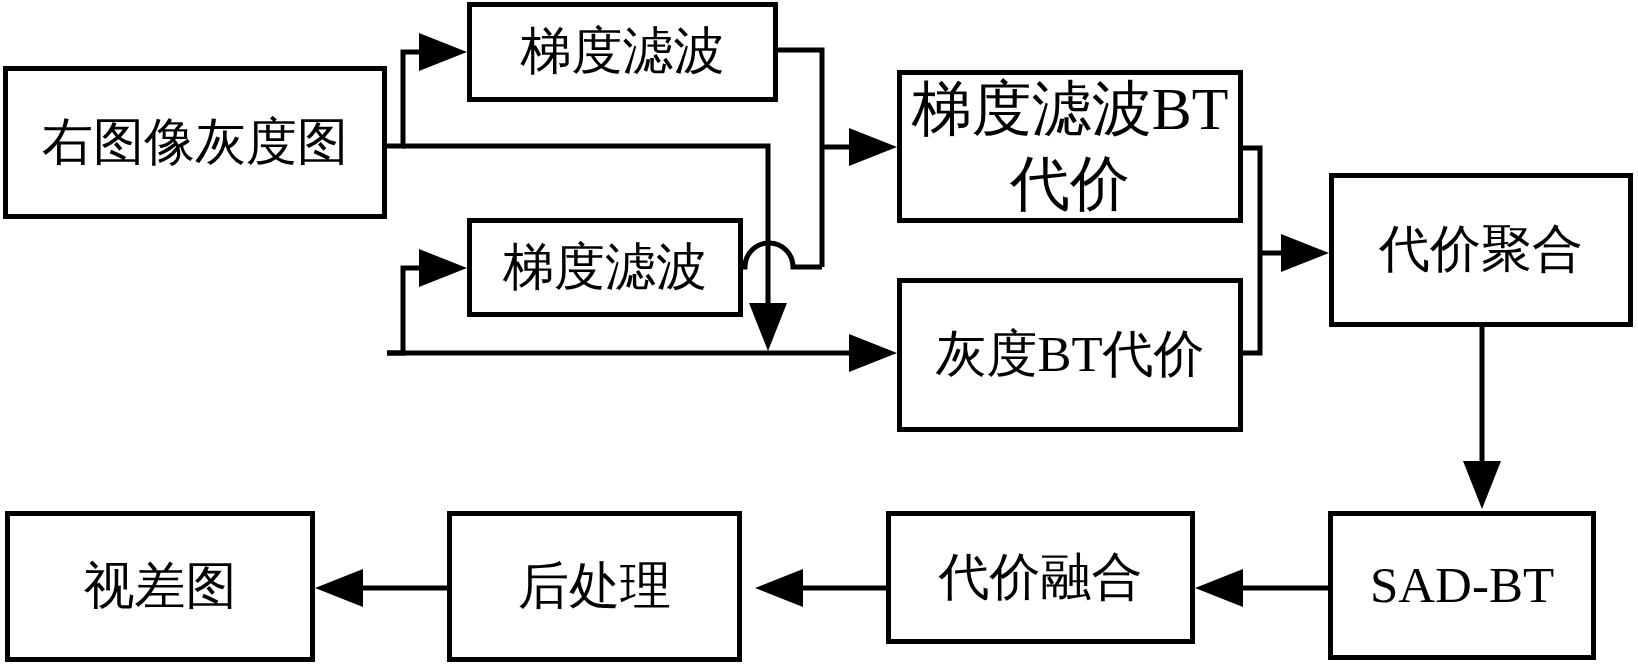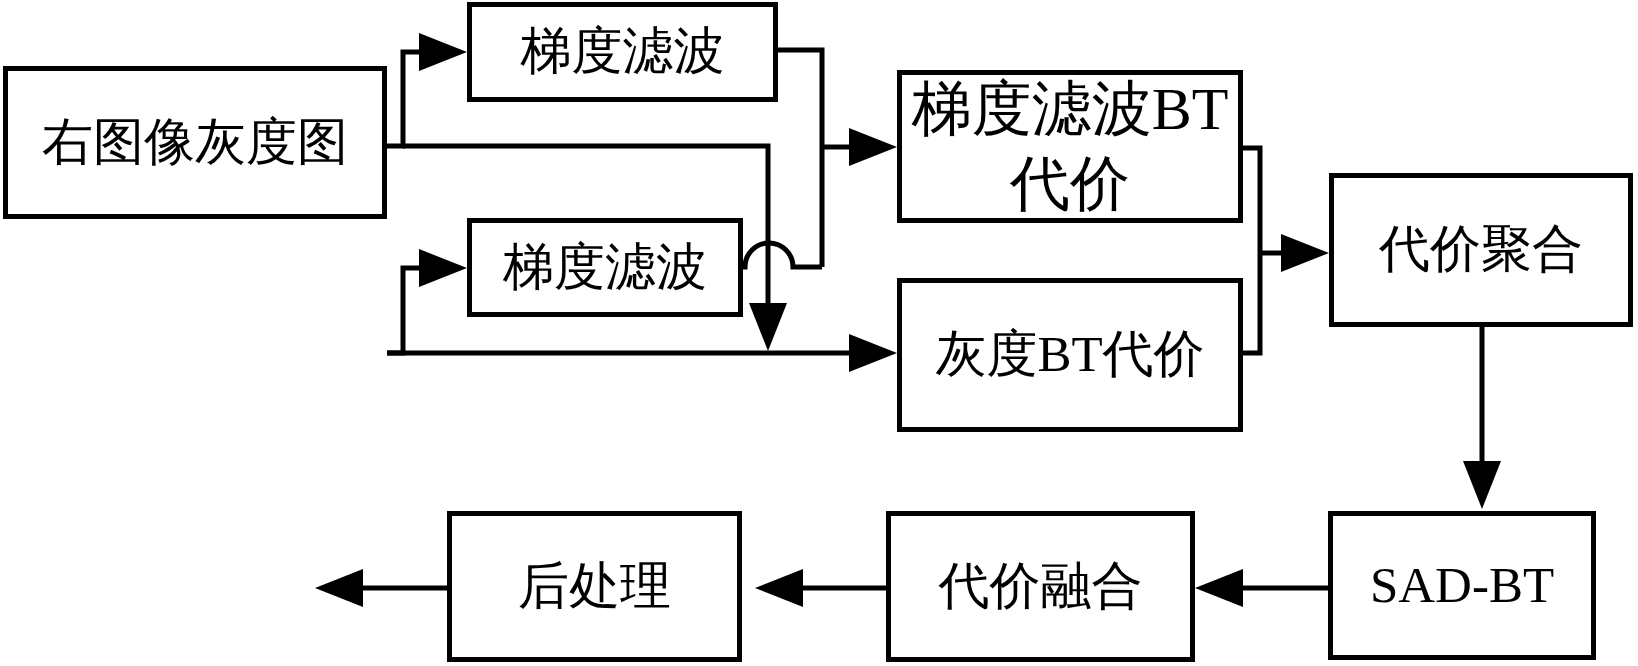--- a/index.html
+++ b/index.html
@@ -116,22 +116,25 @@
   </div>
 
   <div class="node" style="left:1329px;top:173px;width:304px;height:154px;justify-content:center;">
     <span>代价聚合</span>
   </div>
 
   <div class="node" style="left:1328px;top:511px;width:268px;height:149px;">
     <span>SAD-BT</span>
   </div>
 
-  <div class="node" style="left:886px;top:511px;width:309px;height:151px;">
+  <div class="node" style="left:886px;top:511px;width:309px;height:133px;">
     <span>代价融合</span>
   </div>
 
   <div class="node" style="left:447px;top:511px;width:295px;height:151px;">
     <span>后处理</span>
   </div>
 
+  <div class="node" style="left:5px;top:511px;width:310px;height:151px;">
+    <span>视差图</span>
+  </div>
 
 </div>
 
 </body></html>

